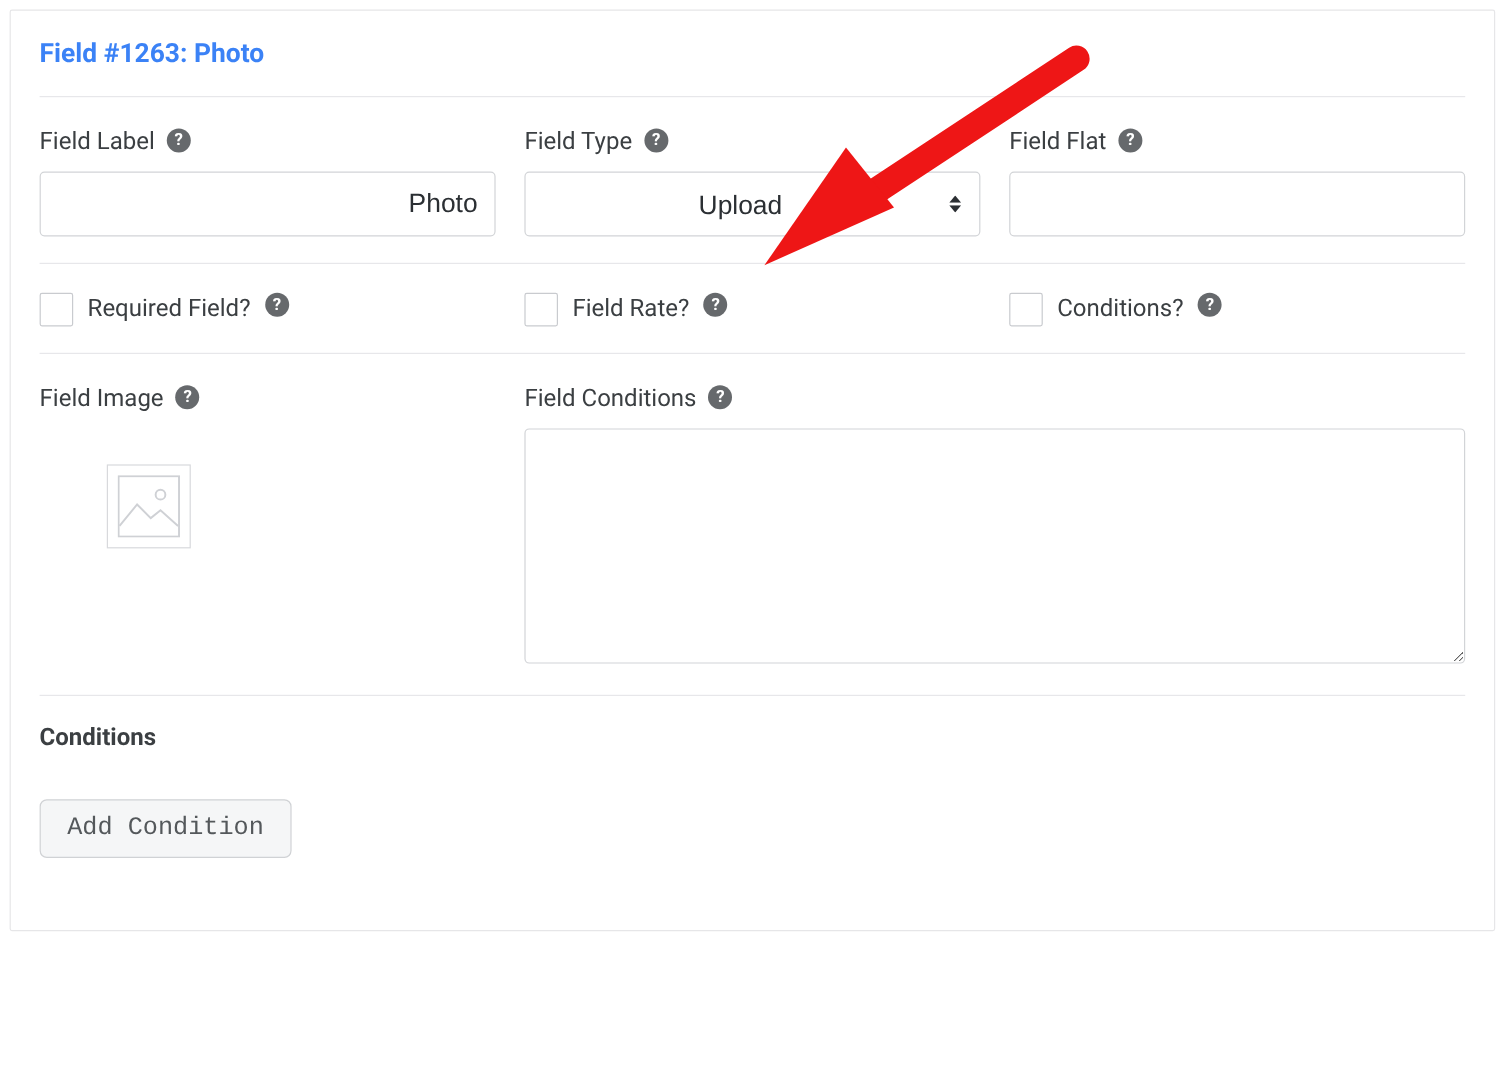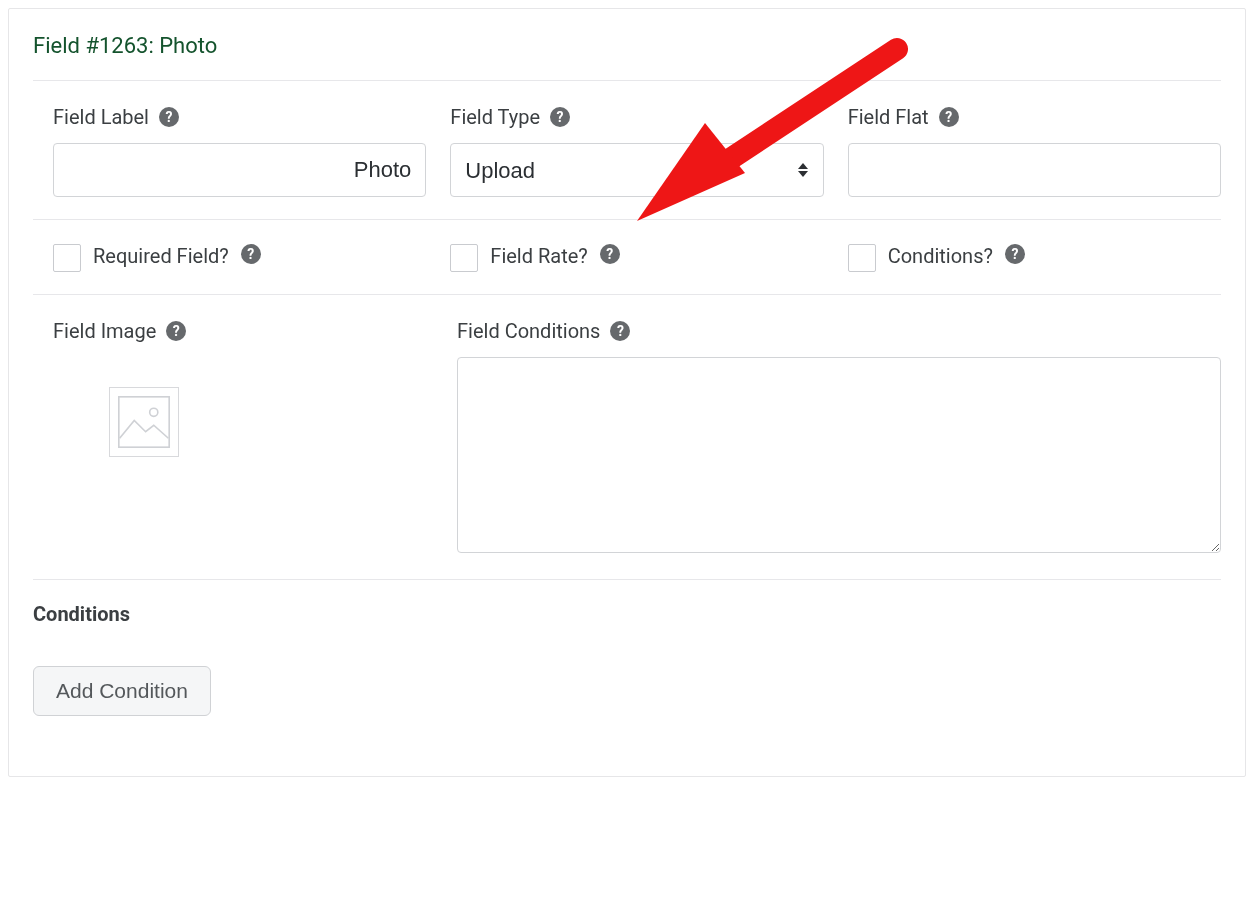--- a/index.html
+++ b/index.html
@@ -12,34 +12,33 @@
     padding: 8px;
   }
   .panel {
     border: 1px solid #e6e6e8;
     border-radius: 2px;
     padding: 22px 24px 60px 24px;
     position: relative;
   }
   .panel-title {
     font-size: 22px;
-    font-weight: 400;
-    color: #14532d;
+    font-weight: 700;
+    color: #3b82f6;
     margin: 2px 0 22px 0;
   }
   .hr {
     border: none;
     border-top: 1px solid #e7e7ea;
     margin: 0;
   }
   .row {
     display: flex;
     gap: 24px;
     padding: 24px 0 22px 0;
-    margin-left: 20px;
   }
   .col {
     flex: 1 1 0;
     min-width: 0;
   }
   .label-row {
     display: flex;
     align-items: center;
     gap: 10px;
     font-size: 20px;
@@ -77,20 +76,21 @@
     height: 54px;
     padding: 0 34px 0 14px;
     font-size: 22px;
     color: #2b2f33;
     border: 1px solid #d2d4d7;
     border-radius: 4px;
     background: #fff;
     -webkit-appearance: none;
     -moz-appearance: none;
     appearance: none;
+    text-align: center;
   }
   .select-chevrons {
     position: absolute;
     right: 12px; top: 0; bottom: 0;
     width: 14px;
     display: flex; flex-direction: column; justify-content: center; gap: 2px;
     pointer-events: none;
     color: #2c2f33;
   }
   .select-chevrons svg { display: block; }
@@ -140,20 +140,21 @@
   }
   .btn {
     display: inline-block;
     font-size: 21px;
     color: #54585b;
     background: #f5f6f7;
     border: 1px solid #d0d2d5;
     border-radius: 6px;
     padding: 12px 22px;
     cursor: pointer;
+    font-family: Liberation Mono, monospace;
   }
 
   
   .arrow {
     position: absolute;
     top: 22px;
     left: 588px;
     width: 320px;
     height: 200px;
     pointer-events: none;

